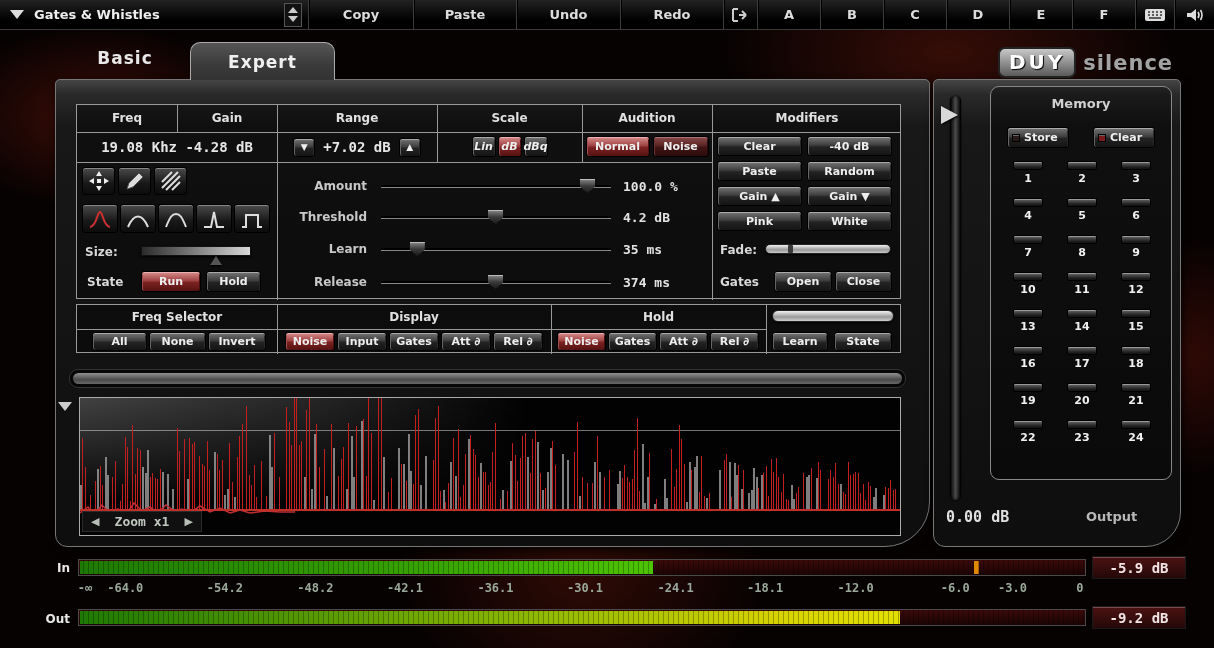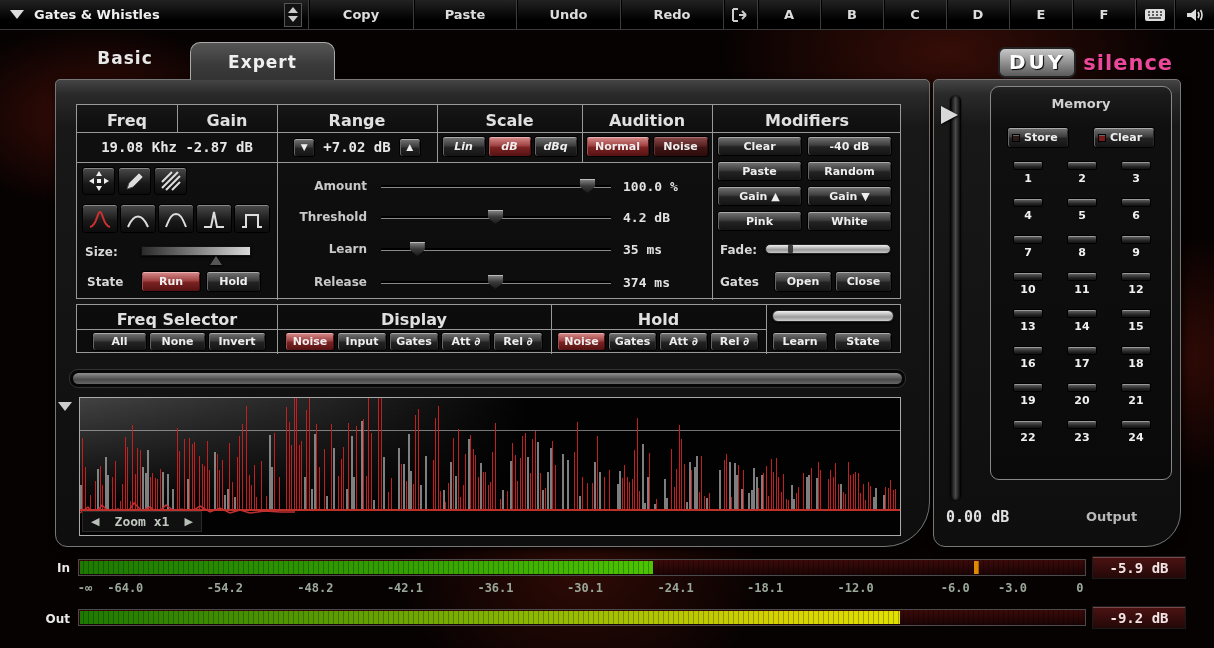--- a/index.html
+++ b/index.html
@@ -29,56 +29,56 @@
   .tb-icon svg {display:block;}
 
   
   .tab-basic {position:absolute;left:85px;top:48px;width:80px;text-align:center;color:#e8e8e8;font-size:17px;font-weight:bold;letter-spacing:1px;z-index:26;}
   .tab-expert {position:absolute;left:190px;top:42px;width:145px;height:38px;z-index:26;
     background:linear-gradient(#555,#3a3a3a 60%,#333);border:1px solid #aaa;border-bottom:none;border-radius:10px 10px 0 0;
     color:#f0f0f0;font-size:17px;font-weight:bold;letter-spacing:1px;display:flex;align-items:center;justify-content:center;}
   .logo {position:absolute;left:998px;top:47px;display:flex;align-items:center;gap:7px;z-index:26;}
   .logo-duy {background:linear-gradient(#c8c8c8,#5a5a5a);color:#fff;font-weight:bold;font-size:20px;letter-spacing:3px;
     padding:1px 9px 2px;border-radius:7px;border:2px solid #222;text-shadow:1px 1px 1px #000;}
-  .logo-silence {color:#ec4899;font-size:21px;font-weight:bold;letter-spacing:1px;text-shadow:1px 1px 1px #000;}
+  .logo-silence {color:#a3a3a3;font-size:21px;font-weight:bold;letter-spacing:1px;text-shadow:1px 1px 1px #000;}
 
   
   .main-panel {position:absolute;left:55px;top:79px;width:875px;height:468px;z-index:20;
     background:linear-gradient(180deg,#454545 0,#2a2a2a 14px,#181818 46px,#0e0e0e 100%);
     border:1px solid #777;border-radius:5px 5px 45px 12px;box-shadow:2px 3px 8px rgba(0,0,0,.8);}
   .right-panel {position:absolute;left:933px;top:79px;width:248px;height:468px;z-index:20;
     background:linear-gradient(180deg,#454545 0,#2a2a2a 14px,#181818 46px,#0e0e0e 100%);
     border:1px solid #777;border-radius:5px 5px 35px 12px;box-shadow:2px 3px 8px rgba(0,0,0,.8);}
 
   .box1 {position:absolute;left:20px;top:24px;width:825px;height:195px;border:1px solid #999;background:rgba(0,0,0,.35);}
   .box2 {position:absolute;left:20px;top:224px;width:825px;height:49px;border:1px solid #999;background:rgba(0,0,0,.35);}
   .v {position:absolute;top:0;width:0;border-left:1px solid #999;}
   .h {position:absolute;left:0;height:0;border-top:1px solid #999;}
-  .sec-h {position:absolute;top:6px;text-align:center;color:#e0e0e0;font-size:16px;font-weight:bold;}
+  .sec-h {position:absolute;top:6px;text-align:center;color:#e0e0e0;font-size:12px;font-weight:bold;}
 
   
   .btn {background:linear-gradient(180deg,#757575 0%,#3e3e3e 45%,#232323 55%,#141414 100%);
     border:1px solid #000;border-radius:3px;color:#eee;font-weight:bold;font-size:11px;
     display:flex;align-items:center;justify-content:center;cursor:default;
     box-shadow:inset 0 1px 0 #aaa, inset 1px 0 0 #666, inset -1px 0 0 #2a2a2a;}
   .btn.red {background:linear-gradient(180deg,#d98d8d 0%,#a04343 45%,#7c2222 55%,#551212 100%);
     box-shadow:inset 0 1px 0 #e8b0b0, inset 1px 0 0 #a05050, inset -1px 0 0 #4a1010;}
   .btn.dim-red {background:linear-gradient(180deg,#8a4a4a 0%,#5a2424 45%,#401414 55%,#2c0c0c 100%);
     box-shadow:inset 0 1px 0 #a87070, inset 1px 0 0 #6a3030, inset -1px 0 0 #2a0a0a;}
   .icon-btn {background:linear-gradient(180deg,#4a4a4a,#181818 60%,#0c0c0c);border:1px solid #000;
     box-shadow:inset 0 1px 0 #888;border-radius:3px;display:flex;align-items:center;justify-content:center;}
 
   
   .fg-display {position:absolute;left:0;top:27px;width:200px;height:30px;display:flex;align-items:center;justify-content:center;
     color:#e6e6e6;font-size:14px;font-weight:bold;}
   .range-row {position:absolute;left:200px;top:27px;width:160px;height:30px;display:flex;align-items:center;justify-content:center;gap:8px;}
   .range-val {color:#e6e6e6;font-size:14px;font-weight:bold;}
   .spin-btn {width:22px;height:19px;font-size:9px;}
   .scale-row {position:absolute;left:360px;top:31px;width:145px;display:flex;justify-content:center;gap:2px;}
-  .scale-row .btn {width:44px;height:21px;font-style:italic;}
+  .scale-row .btn {width:24px;height:21px;font-style:italic;}
   .aud-row {position:absolute;left:505px;top:31px;width:130px;display:flex;justify-content:center;gap:3px;}
   .aud-row .btn {height:21px;}
   .mod-grid {position:absolute;left:640px;top:31px;width:175px;display:grid;grid-template-columns:85px 85px;gap:5px;}
   .mod-grid .btn {height:20px;}
   .fade-label,.gates-label {position:absolute;color:#d8d8d8;font-size:12px;font-weight:bold;}
   .lightbar {position:absolute;height:10px;border-radius:5px;border:1px solid #222;
     background:linear-gradient(180deg,#f0f0f0,#9a9a9a 60%,#c8c8c8);box-shadow:0 1px 2px #000;}
   .fade-tick {position:absolute;left:18%;top:0;width:5px;height:8px;background:#3a3a3a;border-radius:1px;}
   .tools {position:absolute;left:5px;top:62px;display:flex;gap:3px;}
   .tools .icon-btn {width:33px;height:28px;}
@@ -239,21 +239,21 @@
     <div class="v" style="left:505px;height:57px"></div>
     <div class="v" style="left:635px;height:195px"></div>
 
     <div class="sec-h" style="left:0;width:100px">Freq</div>
     <div class="sec-h" style="left:100px;width:100px">Gain</div>
     <div class="sec-h" style="left:200px;width:160px">Range</div>
     <div class="sec-h" style="left:360px;width:145px">Scale</div>
     <div class="sec-h" style="left:505px;width:130px">Audition</div>
     <div class="sec-h" style="left:635px;width:190px">Modifiers</div>
 
-    <div class="fg-display mono">19.08 Khz -2.87 dB</div>
+    <div class="fg-display mono">19.08 Khz -4.28 dB</div>
 
     <div class="range-row">
       <div class="btn spin-btn">▼</div>
       <span class="range-val mono">+7.02 dB</span>
       <div class="btn spin-btn">▲</div>
     </div>
 
     <div class="scale-row">
       <div class="btn">Lin</div>
       <div class="btn red">dB</div>

